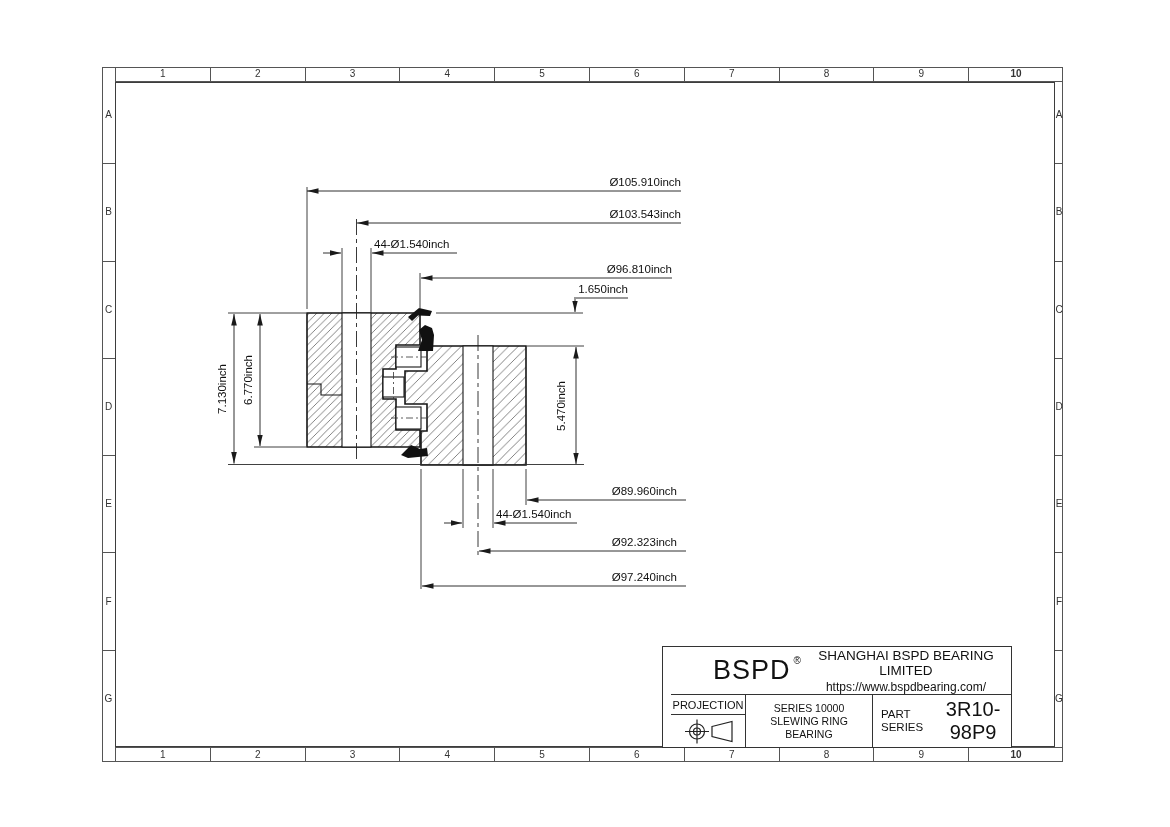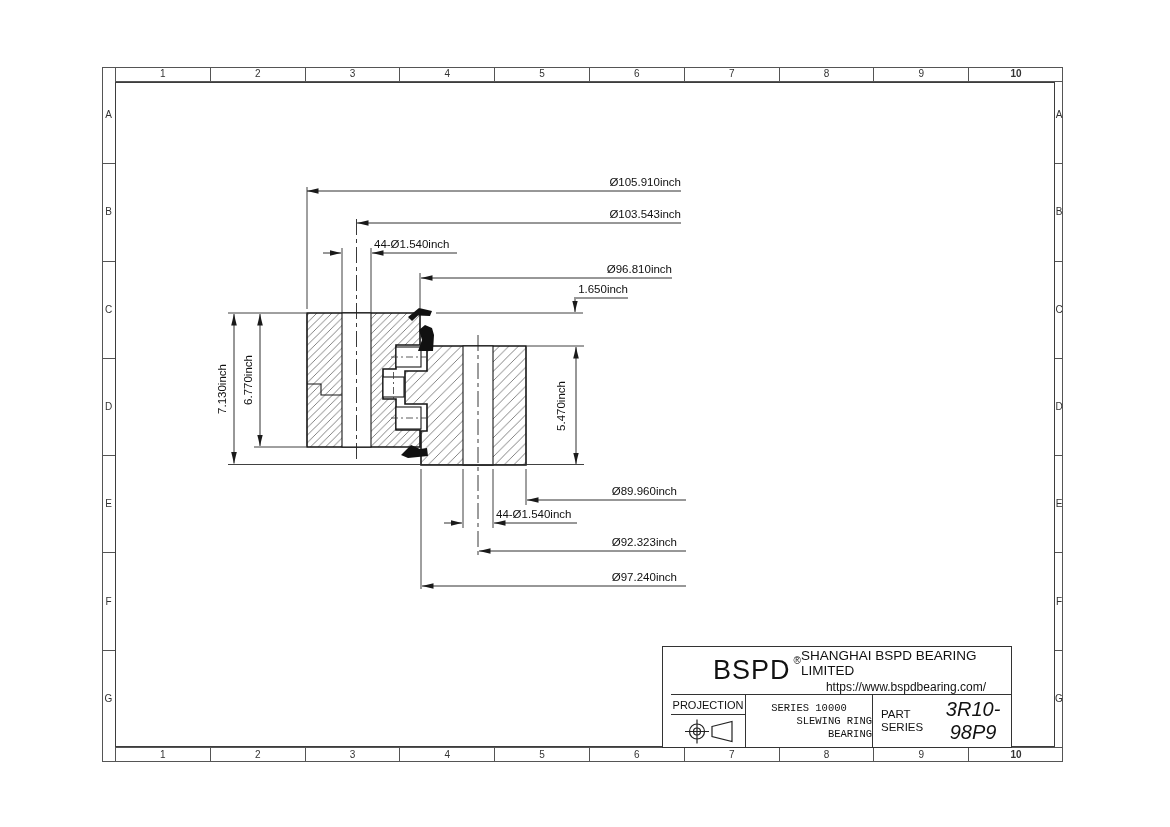--- a/index.html
+++ b/index.html
@@ -25,30 +25,30 @@
   
   .sheet-svg{position:absolute;left:0;top:0;}
 
   
   .title-block{position:absolute;left:662px;top:646px;width:350px;height:102px;border:1.5px solid #333;background:#fff;display:flex;flex-direction:column;padding-left:8px;}
   .tb-row1{height:48px;border-bottom:1.5px solid #333;display:flex;align-items:center;}
   .tb-logo-wrap{margin-left:42px;display:flex;align-items:flex-start;}
   .tb-logo{font-size:27px;letter-spacing:1px;color:#111;line-height:1;}
   .tb-reg{font-size:10px;margin-left:3px;margin-top:-2px;color:#111;}
   .tb-company{flex:1;display:flex;flex-direction:column;align-items:center;justify-content:center;}
-  .tb-company-name{font-size:13.5px;color:#111;}
+  .tb-company-name{font-size:13.5px;color:#111;text-align:center;}
   .tb-company-url{font-size:12px;color:#111;margin-top:2px;}
   .tb-row2{flex:1;display:flex;}
   .tb-proj{width:75px;border-right:1.5px solid #333;display:flex;flex-direction:column;}
   .tb-proj-label{height:20px;border-bottom:1.5px solid #333;display:flex;align-items:center;justify-content:center;font-size:11px;color:#111;}
   .tb-proj-sym{flex:1;display:flex;align-items:center;justify-content:center;}
-  .tb-series{width:127px;border-right:1.5px solid #333;display:flex;flex-direction:column;align-items:center;justify-content:center;font-size:10.5px;line-height:13px;color:#111;text-align:right;font-family:Liberation Mono, monospace;}
+  .tb-series{width:127px;border-right:1.5px solid #333;display:flex;flex-direction:column;align-items:center;justify-content:center;font-size:10.5px;line-height:13px;color:#111;text-align:center;}
   .tb-part{flex:1;display:flex;align-items:center;gap:12px;}
   .tb-part-label{font-size:11.5px;line-height:13.5px;color:#111;padding-left:8px;}
-  .tb-part-number{flex:1;text-align:center;font-size:20px;color:#111;font-style:italic;}
+  .tb-part-number{flex:1;text-align:center;font-size:20px;color:#111;}
 
   svg text{font-family:"Liberation Sans",sans-serif;font-size:11.5px;fill:#111;}
 </style>
 </head>
 <body>
 
 <div class="outer-border"></div>
 <div class="inner-frame"></div>
 
 <div class="band-h band-top">

